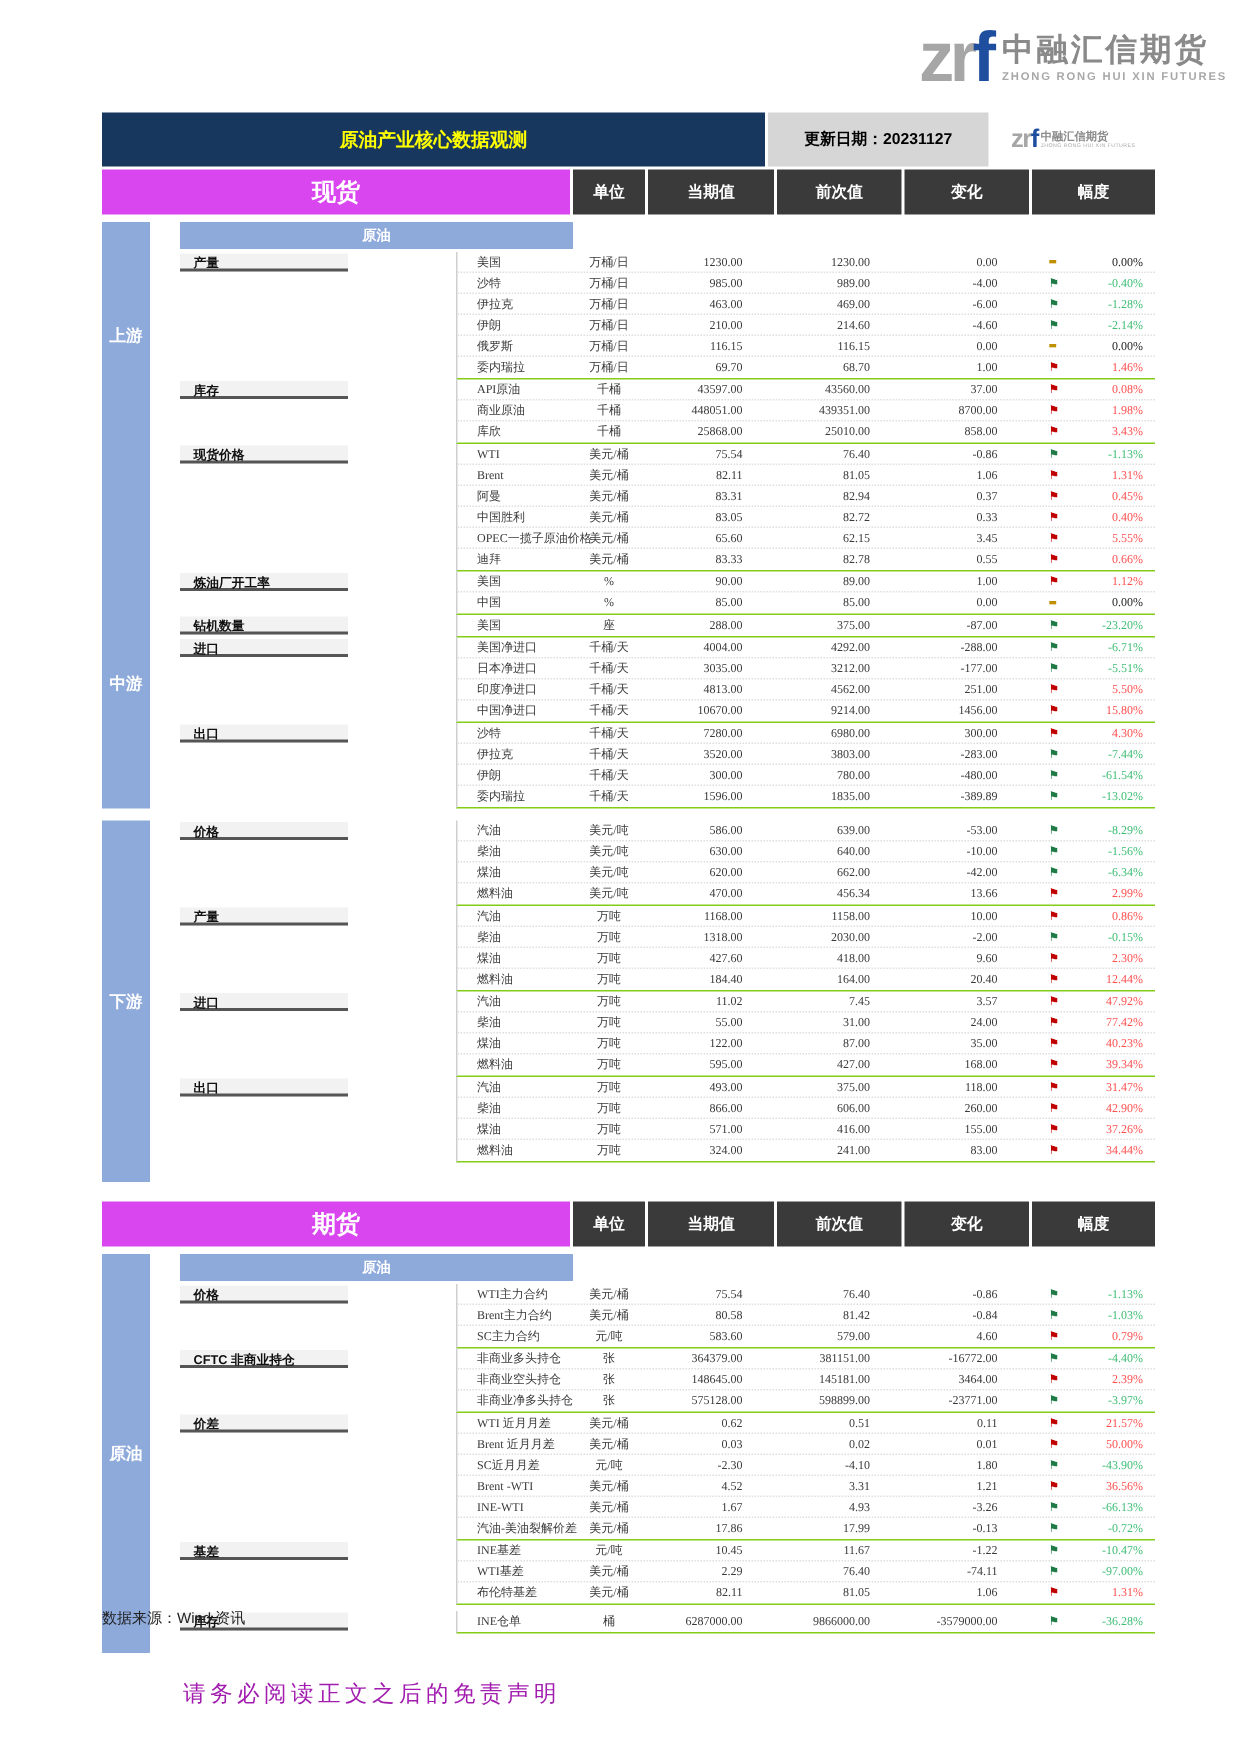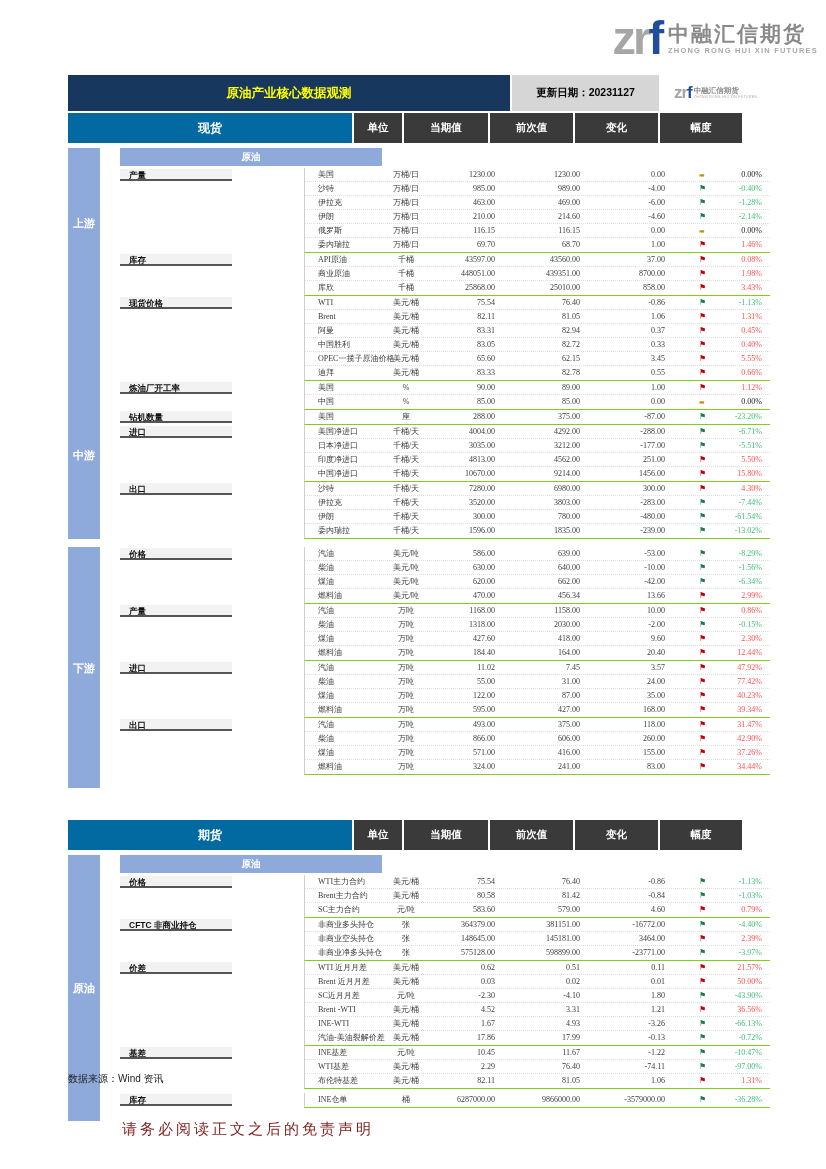--- a/index.html
+++ b/index.html
@@ -19,23 +19,23 @@
               display:flex;align-items:center;justify-content:center}
   .update-cell{width:147px;background:#D6D6D6;color:#000;font-weight:bold;font-size:10.5px;
                display:flex;align-items:center;justify-content:center}
   .logo-cell{flex:1;background:#fff;display:flex;align-items:center;justify-content:center;gap:2px}
   .mini-zrf{font-weight:bold;font-size:17px;letter-spacing:-1px;color:#A6A6A6;line-height:16px}
   .mini-zrf .f{color:#1F4E9F}
   .mini-text{display:flex;flex-direction:column}
   .mini-cn{font-size:7.5px;font-weight:bold;color:#8A8A8A;line-height:8px}
   .mini-en{font-size:3.5px;color:#A8A8A8;letter-spacing:.3px}
   
-  .tblock + .tblock{margin-top:32px}
+  .tblock + .tblock{margin-top:13px}
   .thead{display:flex;gap:2px;height:30px;margin-top:2px}
-  .th-label{width:284px;background:#0369a1;color:#fff;font-weight:bold;font-size:12px;
+  .th-label{width:312px;background:#d946ef;color:#fff;font-weight:bold;font-size:16px;
             display:flex;align-items:center;justify-content:center}
   .th-cell{background:#3A3A3A;color:#fff;font-weight:bold;font-size:10.5px;
            display:flex;align-items:center;justify-content:center;flex:none}
   
   .sections{margin-top:5px}
   .section{position:relative;padding-left:52px}
   .section.gap-top{margin-top:8px}
   .section.pad-bottom{padding-bottom:13px}
   .strip{position:absolute;left:0;top:0;bottom:0;width:32px;background:#8EAADB}
   .strip-label{position:absolute;left:0;width:100%;text-align:center;color:#fff;font-weight:bold;font-size:11px}
@@ -61,21 +61,21 @@
   .flag{font-size:8px;line-height:1;font-family:"DejaVu Sans",sans-serif}
   .flag.up{color:#C00000}
   .flag.down{color:#1E7B46}
   .flag.flat{color:#BF9000;font-size:6px}
   .pct.up{color:#FF5050}
   .pct.down{color:#3FBE75}
   .pct.flat{color:#222}
   
   .source{position:absolute;left:68px;top:1072px;font-size:10px;color:#222;
           font-family:Liberation Sans, sans-serif}
-  .disclaimer{position:absolute;left:122px;top:1120px;font-size:15px;color:#7f1d1d;letter-spacing:3px;
+  .disclaimer{position:absolute;left:122px;top:1120px;font-size:15px;color:#a21caf;letter-spacing:3px;
               font-family:"Liberation Serif","DejaVu Serif",serif}
 </style>
 </head>
 <body>
 
 <div class="top-logo">
   <div class="zrf"><span>zr</span><span class="f">f</span></div>
   <div class="logo-text">
     <span class="cn">中融汇信期货</span>
     <span class="en">ZHONG RONG HUI XIN FUTURES</span>
@@ -434,21 +434,21 @@
                     <div class="amp">
                       <div class="flag down">⚑</div>
                       <div class="pct down">-61.54%</div>
                     </div>
                   </div>
                   <div class="r">
                     <div class="it">委内瑞拉</div>
                     <div class="un">千桶/天</div>
                     <div class="cu">1596.00</div>
                     <div class="pv">1835.00</div>
-                    <div class="ch">-239.00</div>
+                    <div class="ch">-389.89</div>
                     <div class="amp">
                       <div class="flag down">⚑</div>
                       <div class="pct down">-13.02%</div>
                     </div>
                   </div>
                 </div>
               </div>
             </div>
           </div>
           <div class="section gap-top pad-bottom">

